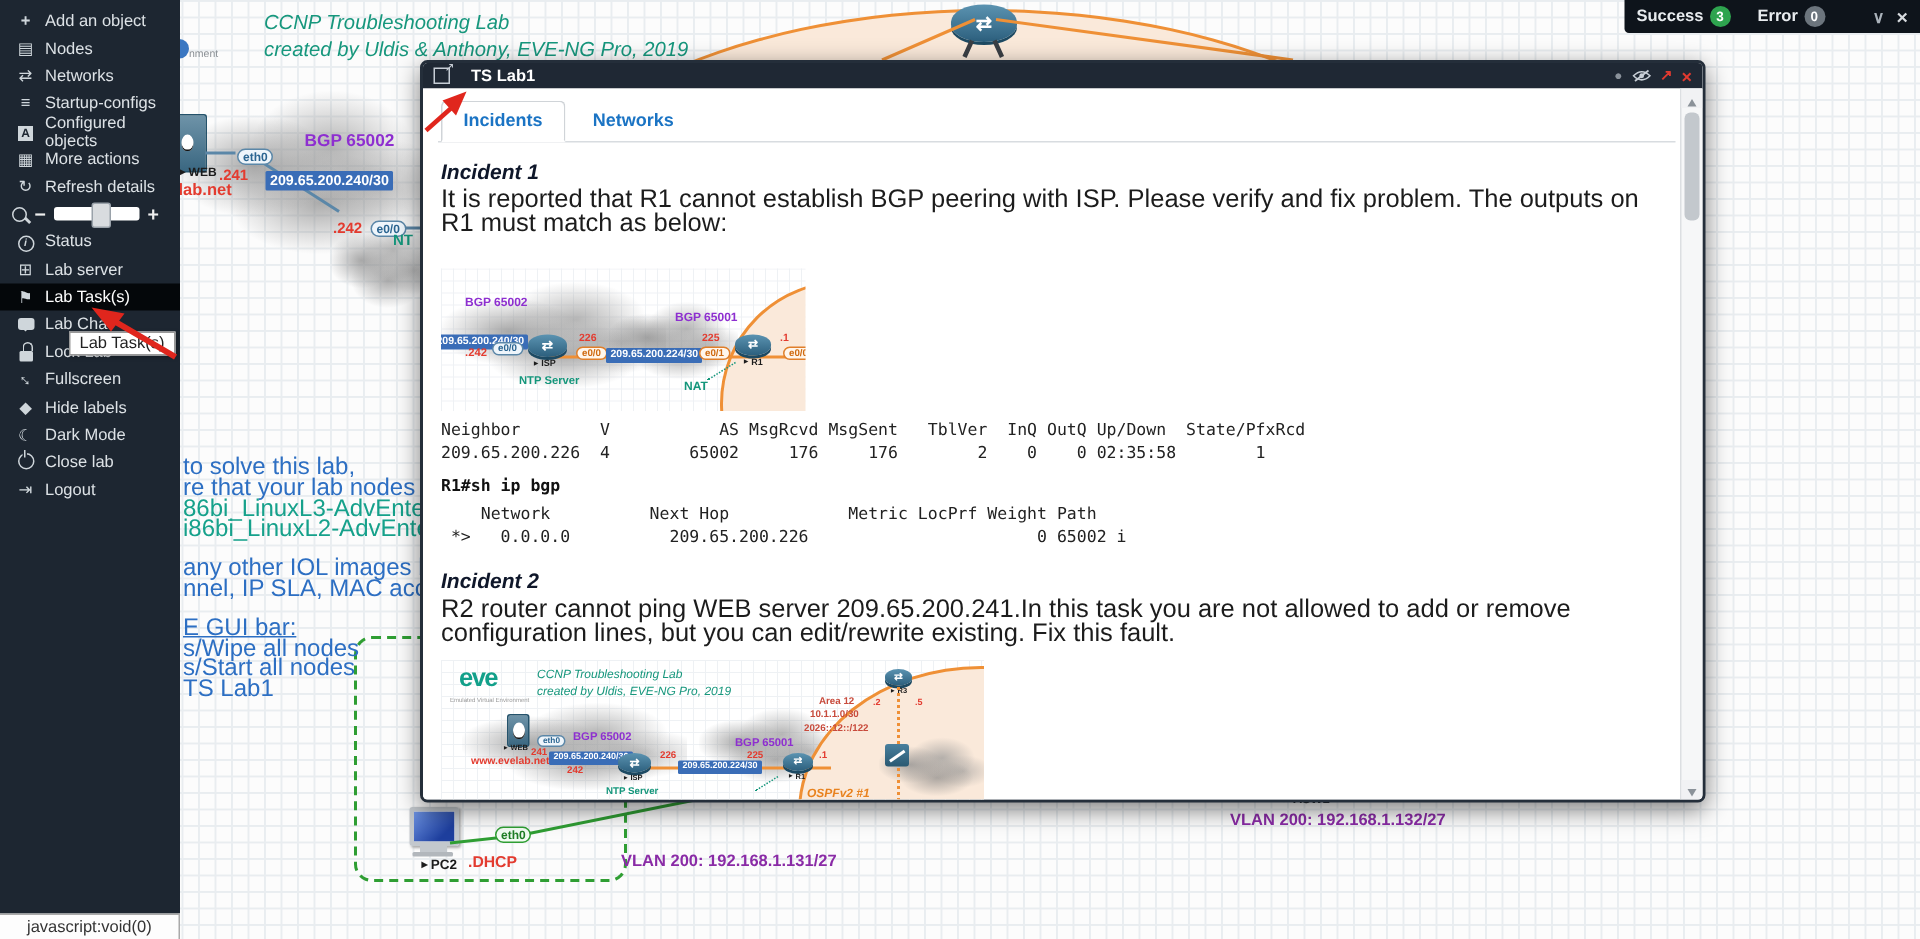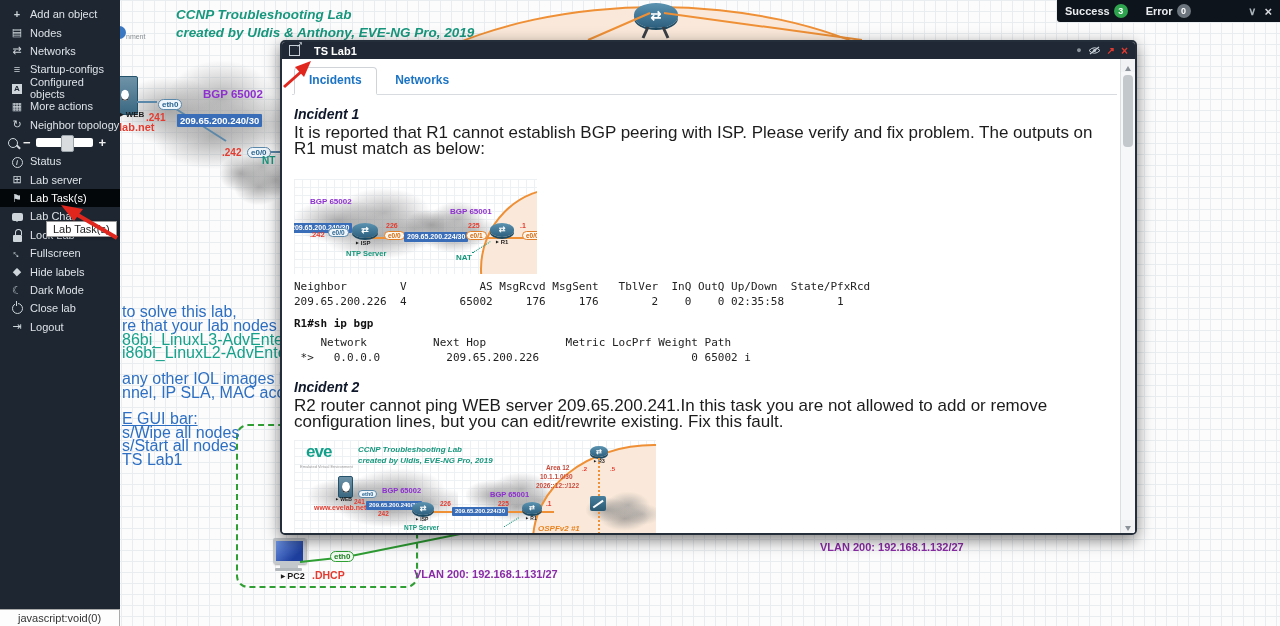--- a/index.html
+++ b/index.html
@@ -24,32 +24,32 @@
   .powic::after{content:"";position:absolute;left:3.2px;top:-3px;width:1.6px;height:5px;background:#cfd6db;box-shadow:0 0 0 1px #1d2631}
   .magic{width:8px;height:8px;border:1.5px solid #cfd6db;border-radius:50%;display:inline-block;position:relative;top:0}
   .magic::after{content:"";position:absolute;width:5px;height:1.6px;background:#cfd6db;transform:rotate(45deg);right:-4px;bottom:-1px}
   .rot45{display:inline-block;transform:rotate(45deg)}
   .zoomrow{display:flex;align-items:center;height:18.4px;padding:0 9px 0 8px;box-sizing:border-box}
   .zsign{color:#eee;font-weight:bold;font-size:13px;margin:0 5px;cursor:pointer}
   .ztrack{flex:1;height:9px;background:#fff;border-radius:2px;position:relative;cursor:pointer}
   .zthumb{position:absolute;left:44%;top:-3px;width:11px;height:15px;background:#d9dcdf;border:1px solid #9aa2aa;border-radius:2px}
 
   
-  .topbar{position:absolute;right:0;top:0;width:223px;height:22px;background:#0e141b;z-index:40;display:flex;align-items:center;padding:0 8px;box-sizing:border-box;color:#e8ecef;font-size:11px;font-weight:bold;border-radius:0 0 0 3px}
+  .topbar{position:absolute;right:0;top:0;width:197px;height:22px;background:#0e141b;z-index:40;display:flex;align-items:center;padding:0 8px;box-sizing:border-box;color:#e8ecef;font-size:11px;font-weight:bold;border-radius:0 0 0 3px}
   .badge{display:inline-block;min-width:14px;height:14px;line-height:14px;border-radius:8px;background:#2ea44f;color:#fff;font-size:9px;text-align:center;margin-left:4px}
   .badge.gray{background:#6c757d}
   .tb-gap{width:18px}
   .tb-right{margin-left:auto;display:flex;gap:8px;align-items:center;color:#aab2ba;font-weight:bold}
 
   
   .statusbar{position:absolute;left:0;bottom:0;background:#fdfdfd;border:1px solid #aaa;border-left:none;border-bottom:none;padding:2px 18px;font-size:11px;color:#333;z-index:55}
   .tooltip{position:absolute;left:46px;top:221px;background:#fff;border:1px solid #999;box-shadow:1px 1px 3px rgba(0,0,0,.3);padding:1px 6px;font-size:11px;color:#222;z-index:45}
 
   
-  .ttl{color:#17977d;font-weight:bold;font-style:italic;font-size:13.5px}
+  .ttl{color:#17977d;font-weight:normal;font-style:italic;font-size:13.5px}
   .cloud{position:absolute;background:
     radial-gradient(ellipse 45% 40% at 30% 45%,rgba(140,140,140,.75),rgba(140,140,140,0) 70%),
     radial-gradient(ellipse 45% 45% at 60% 35%,rgba(150,150,150,.7),rgba(150,150,150,0) 70%),
     radial-gradient(ellipse 50% 40% at 55% 65%,rgba(130,130,130,.65),rgba(130,130,130,0) 70%),
     radial-gradient(ellipse 40% 35% at 80% 55%,rgba(150,150,150,.55),rgba(150,150,150,0) 70%)}
   .peach{position:absolute;border:2px solid #ef9036;background:#fae9da;border-radius:50%}
   .rtr{position:absolute;background:linear-gradient(180deg,#5b93b1,#2c5f7d);border-radius:50%/46%;box-shadow:0 2px 0 #1d4a63;color:#fff;text-align:center;font-weight:bold}
   .srv{position:absolute;background:linear-gradient(180deg,#6e93a8,#3a6781);border:1px solid #24526b;border-radius:2px}
   .srv::after{content:"";position:absolute;left:50%;top:42%;transform:translate(-50%,-30%);width:8px;height:11px;background:#fff;border-radius:50% 50% 45% 45%;box-shadow:0 -1px 0 #111 inset}
   .fwbox{position:absolute;background:linear-gradient(180deg,#48809e,#2a5972);border-radius:2px}
@@ -190,21 +190,21 @@
     <div class="side-item">
         <span class="si"><span class="boxA">A</span></span>
         <span>Configured objects</span>
       </div>
     <div class="side-item">
         <span class="si">▦</span>
         <span>More actions</span>
       </div>
     <div class="side-item">
         <span class="si">↻</span>
-        <span>Neighbor topology</span>
+        <span>Refresh details</span>
       </div>
     <div class="zoomrow">
       <span class="magic"></span>
       <span class="zsign">−</span>
       <span class="ztrack">
           <span class="zthumb"></span>
         </span>
       <span class="zsign">+</span>
     </div>
     <div class="side-item">

